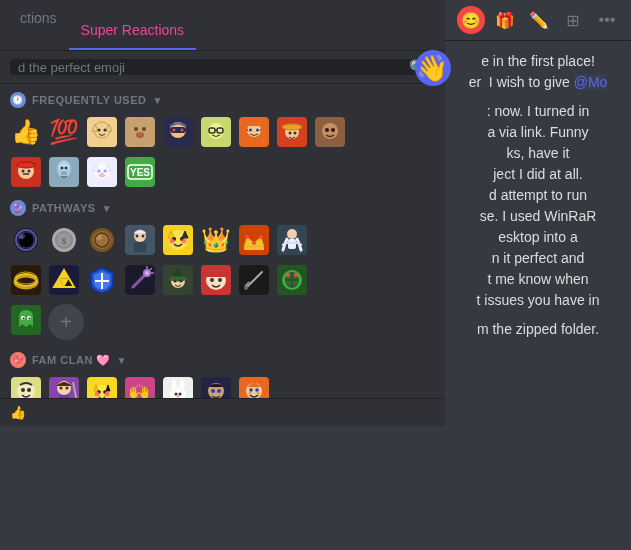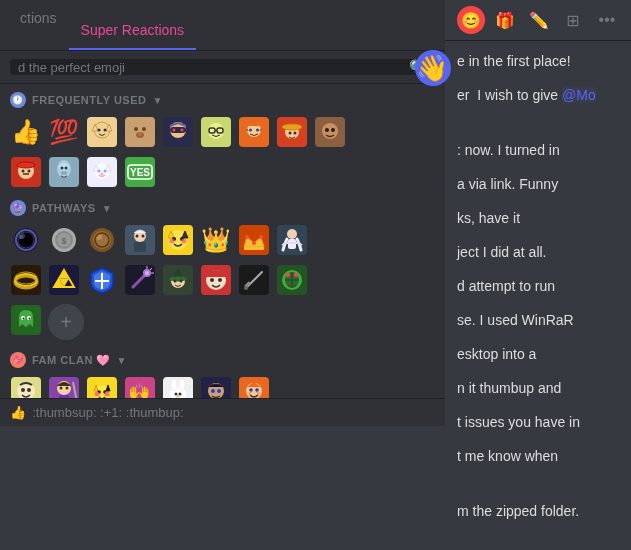--- a/index.html
+++ b/index.html
@@ -214,21 +214,22 @@
       color: #fff;
     }
 
     
     .chat-messages {
       flex: 1;
       overflow-y: auto;
       padding: 10px 12px;
       display: flex;
       flex-direction: column;
-      gap: 13px;
+      gap: 0;
+      text-align: center;
     }
     .chat-messages::-webkit-scrollbar { width: 4px; }
     .chat-messages::-webkit-scrollbar-track { background: transparent; }
     .chat-messages::-webkit-scrollbar-thumb { background: #202225; border-radius: 2px; }
 
     .msg-text {
       color: #dcddde;
       font-size: 14px;
       line-height: 1.5;
     }
@@ -691,21 +692,20 @@
           <path d="M20 17 L18 15" stroke="#cc8860" stroke-width="1.5"></path>
           <path d="M11 18 Q15 22 19 18" stroke="#333" stroke-width="1.5" fill="none"></path>
         </svg>
       </div>
     </div>
 
   </div>
 
   <div class="bottom-bar">
     <span>👍</span>
-    <span>:thumbsup: :+1: :thumbup:</span>
   </div>
 </div>
 
 <div class="chat-panel">
 
   <div class="toolbar">
     <div class="toolbar-btn active-red" style="border-radius:50%; border: 2px solid #ff4444;">
       <span>😊</span>
     </div>
     <div class="toolbar-btn">
@@ -726,19 +726,19 @@
     <div class="msg-text">e in the first place!</div>
     <div class="msg-text">er &nbsp;I wish to give <span class="mention">@Mo</span></div>
     <div style="height:8px"></div>
     <div class="msg-text">: now. I turned in</div>
     <div class="msg-text">a via link. Funny</div>
     <div class="msg-text">ks, have it</div>
     <div class="msg-text">ject I did at all.</div>
     <div class="msg-text">d attempt to run</div>
     <div class="msg-text">se. I used WinRaR</div>
     <div class="msg-text">esktop into a</div>
-    <div class="msg-text">n it thumbup and</div>
+    <div class="msg-text">n it perfect and</div>
+    <div class="msg-text">t me know when</div>
     <div class="msg-text">t issues you have in</div>
-    <div class="msg-text">t me know when</div>
     <div style="height:8px"></div>
     <div class="msg-text">m the zipped folder.</div>
   </div>
 </div>
 
 </body></html>

